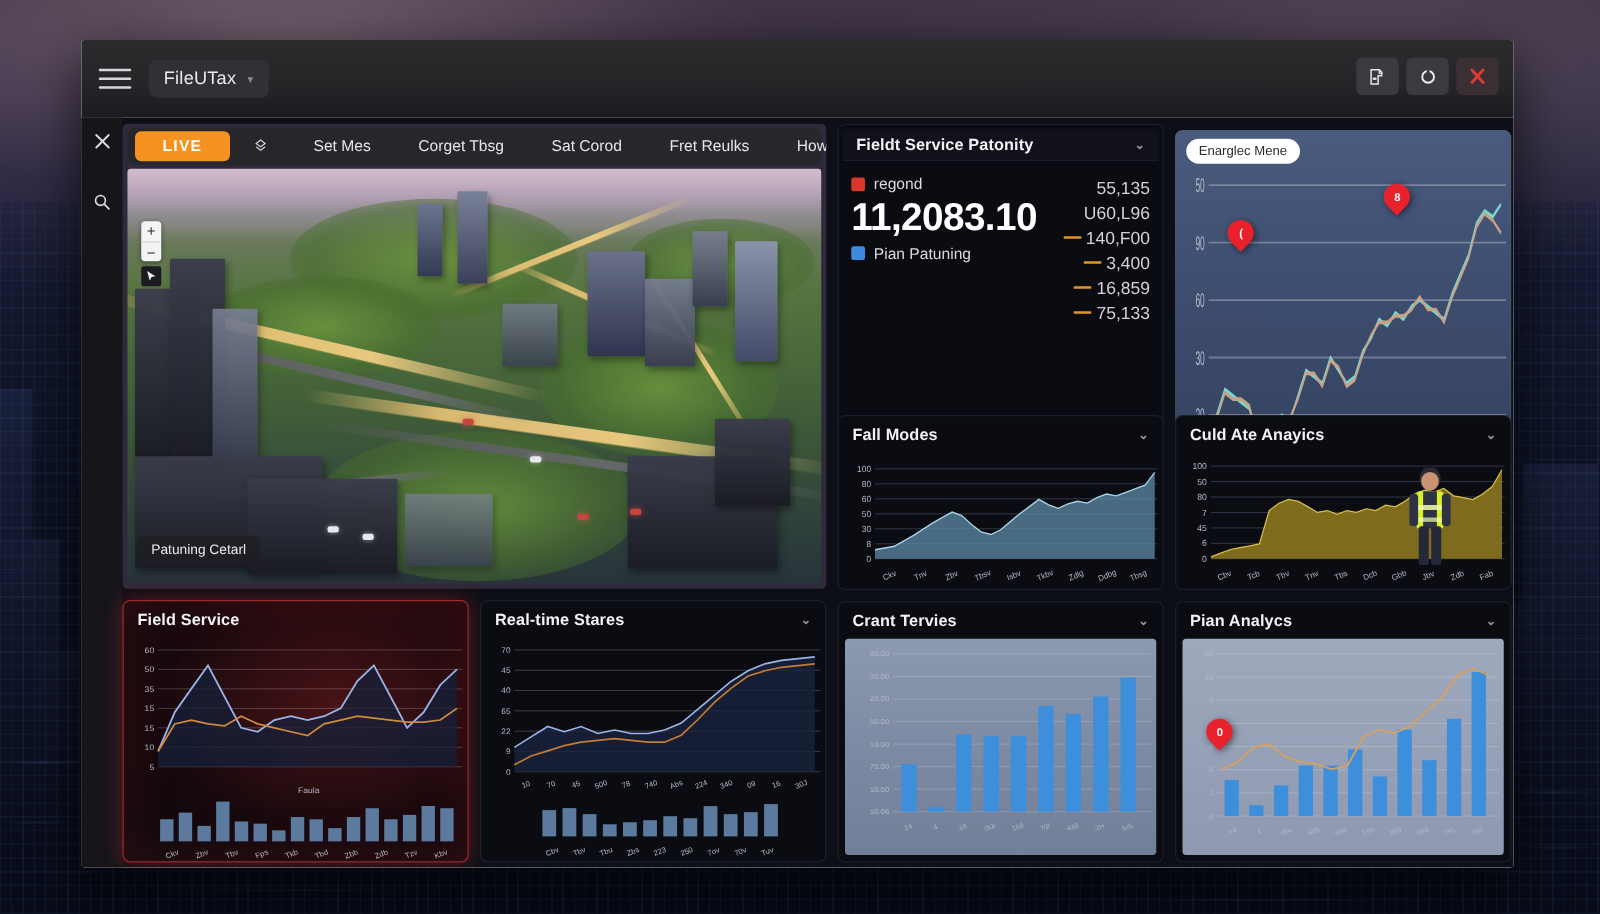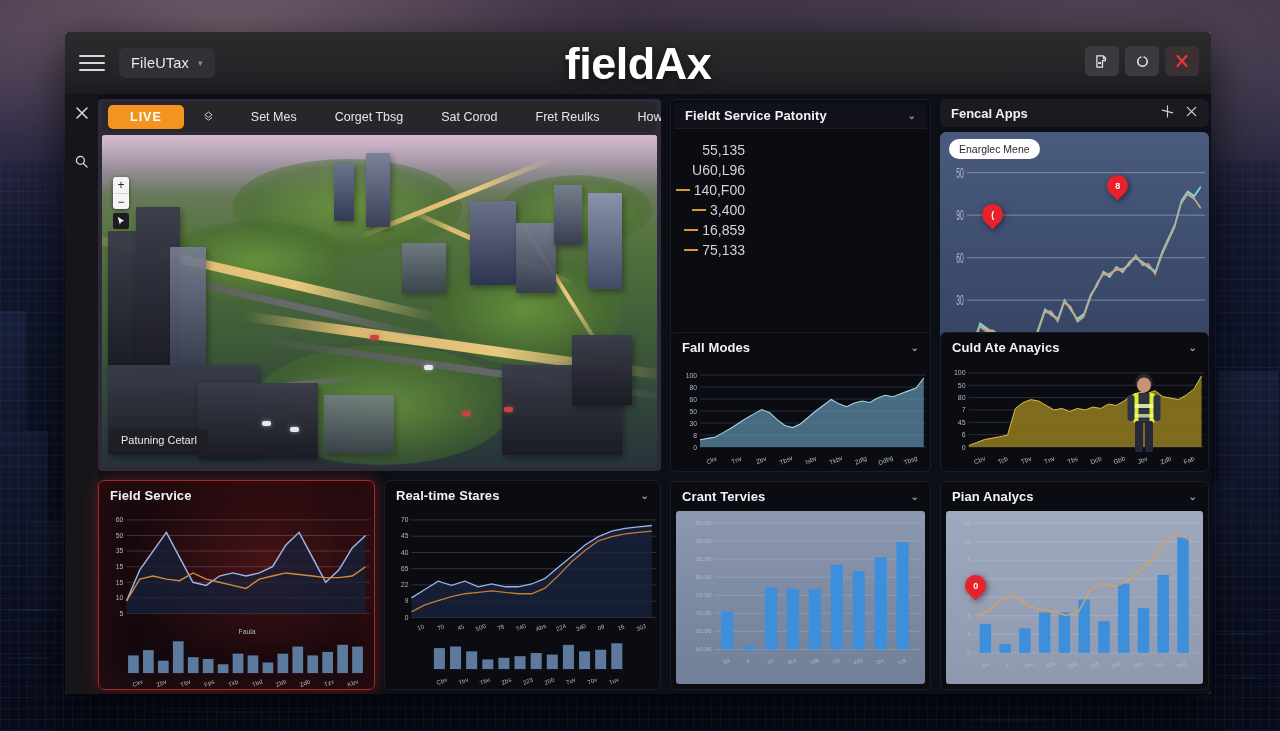--- a/index.html
+++ b/index.html
@@ -369,21 +369,20 @@
   <div class="titlebar">
     <div class="hamburger">
       <span></span>
         <span></span>
         <span></span>
     </div>
     <div class="tab-chip">
       <span>FileUTax</span>
       <span class="caret">▾</span>
     </div>
-    <div class="brand">fieldAx</div>
 
     <div class="win-controls">
       <div class="win-btn">
         <svg width="15" height="15" viewBox="0 0 16 16">
           <path d="M2 2h7l2 2v3H8v7H2z" fill="none" stroke="#e6e6ea" stroke-width="1.3"></path>
           <path d="M9 2v3h3" fill="none" stroke="#e6e6ea" stroke-width="1.1"></path>
           <rect x="3.4" y="8.6" width="3.2" height="2" fill="#e6e6ea"></rect>
         </svg>
       </div>
       <div class="win-btn">
@@ -498,20 +497,31 @@
           </div>
         </div>
 
         <div class="card kpi-card">
           <div class="card-head kpi-head">
             <span>Fieldt Service Patonity</span>
             <span class="chev">⌄</span>
           </div>
           <div class="card-body">
             <div class="kpi-body">
+              <div class="kpi-left">
+                <div class="kpi-row">
+                  <span class="dot" style="background:#d9362c"></span>
+                  <span class="kpi-label">regond</span>
+                </div>
+                <div class="kpi-value">11,2083.10</div>
+                <div class="kpi-row">
+                  <span class="dot" style="background:#3c8ade"></span>
+                  <span class="kpi-label">Pian Patuning</span>
+                </div>
+              </div>
               <div class="kpi-legend">
                 <div class="leg-row">
                     <span class="leg-dash hide"></span>
                     <span class="leg-txt">55,135</span>
                   </div>
                 <div class="leg-row">
                     <span class="leg-dash hide"></span>
                     <span class="leg-txt">U60,L96</span>
                   </div>
                 <div class="leg-row">
@@ -556,35 +566,20 @@
                 <i style="height: 37.037%;"></i>
                 <i style="height: 33.3333%;"></i>
                 <i style="height: 40.7407%;"></i>
                 <i style="height: 29.6296%;"></i>
                 <i style="height: 59.2593%;"></i>
               </div>
           </div>
         </div>
 
         <div class="apps-card">
-          <div class="apps-head">
-            <span>Fencal Apps</span>
-            <span class="acts">
-              <span>
-                <svg width="13" height="13" viewBox="0 0 14 14">
-                    <path d="M7 1 L7 13 M1.5 5.5 L12.5 8.5" stroke="#d2d2d8" stroke-width="1.2" stroke-linecap="round"></path>
-                  </svg>
-              </span>
-              <span>
-                <svg width="13" height="13" viewBox="0 0 14 14">
-                    <path d="M2.5 2.5 L11.5 11.5 M11.5 2.5 L2.5 11.5" stroke="#d2d2d8" stroke-width="1.3" stroke-linecap="round"></path>
-                  </svg>
-              </span>
-            </span>
-          </div>
           <div class="panel-sub">
             <div class="ghost-btn">Enarglec Mene</div>
             <div class="chart-wrap" id="apps-chart">
                 <svg class="chart" viewBox="0 0 260 150" preserveAspectRatio="none">
                   <line x1="26" y1="18" x2="256" y2="18" class="gridline light"></line>
                   <text x="23" y="20.3" class="ax-txt" text-anchor="end">50</text>
                   <line x1="26" y1="36.8" x2="256" y2="36.8" class="gridline light"></line>
                   <text x="23" y="39.099999999999994" class="ax-txt" text-anchor="end">90</text>
                   <line x1="26" y1="55.6" x2="256" y2="55.6" class="gridline light"></line>
                   <text x="23" y="57.9" class="ax-txt" text-anchor="end">60</text>

